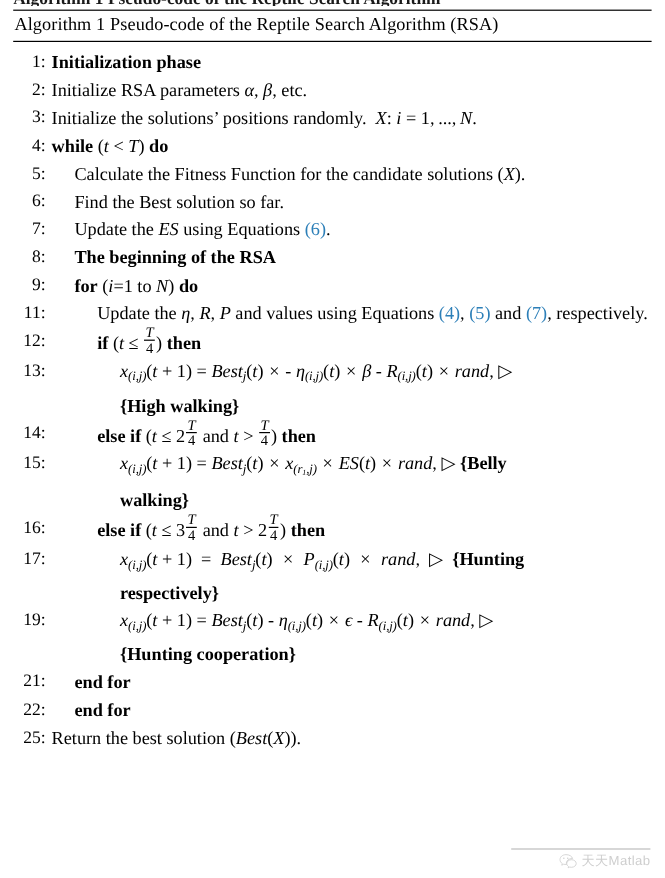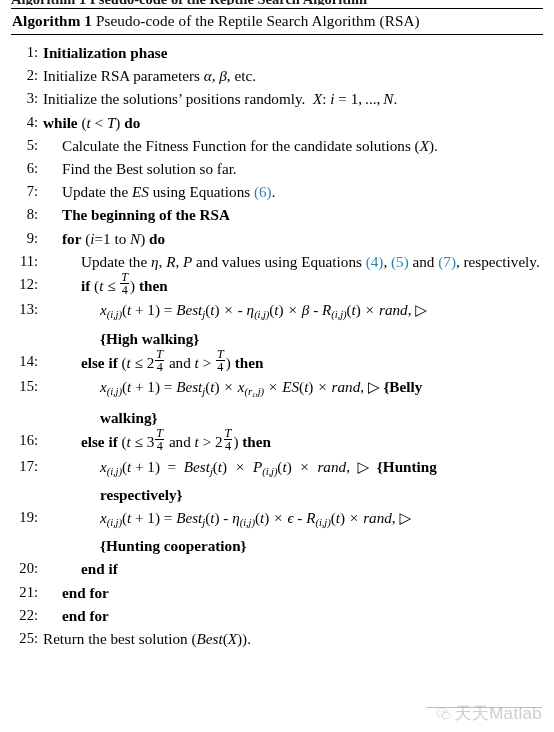--- a/index.html
+++ b/index.html
@@ -45,21 +45,21 @@
     width: 100%;
   }
   .rule-thin { border-top: 1px solid #000; }
 
   .algo-title {
     font-size: 15.2px;
     padding: 3px 0 4px 1px;
     letter-spacing: 0.1px;
     white-space: nowrap;
   }
-  .algo-title .bold { font-weight: bold; }
+  .algo-title .bold { font-weight: normal; }
 
   .body-lines {
     padding-top: 6px;
     padding-bottom: 5px;
   }
 
   .ln {
     display: flex;
     align-items: flex-start;
     font-size: 15.2px;
@@ -130,21 +130,21 @@
     right: 12px;
     bottom: 7px;
     display: flex;
     align-items: center;
     gap: 4px;
     opacity: 0.42;
     font-family: "Liberation Sans", sans-serif;
   }
   .wm-icon { width: 15px; height: 13px; display:block; }
   .wm-text {
-    font-size: 17px;
+    font-size: 11px;
     color: #8a8a8a;
     letter-spacing: 0.3px;
     white-space: nowrap;
   }
   .wm-rule {
     position: absolute;
     right: 12px;
     bottom: 24px;
     width: 116px;
     height: 1px;
@@ -261,24 +261,20 @@
 
 
     <div class="ln">
       <span class="num">19:</span>
       <span class="txt i4">
         <span class="wrapline"><span class="mi">x</span><span class="sub">(i,j)</span>(<span class="mi">t</span> + 1) = <span class="mi">Best</span><span class="sub">j</span>(<span class="mi">t</span>) - <span class="mi">η</span><span class="sub">(i,j)</span>(<span class="mi">t</span>) <span class="times">×</span> <span class="mi">ϵ</span> - <span class="mi">R</span><span class="sub">(i,j)</span>(<span class="mi">t</span>) <span class="times">×</span> <span class="mi">rand</span>, <span class="tri">▷</span></span>
         <span class="cont b">{Hunting cooperation}</span>
       </span>
     </div>
 
-    <div class="ln">
-      <span class="num">20:</span>
-      <span class="txt i3"><span class="b">end if</span></span>
-    </div>
 
     <div class="ln">
       <span class="num">21:</span>
       <span class="txt i2"><span class="b">end for</span></span>
     </div>
 
     <div class="ln">
       <span class="num">22:</span>
       <span class="txt i1"><span class="b">end for</span></span>
     </div>

